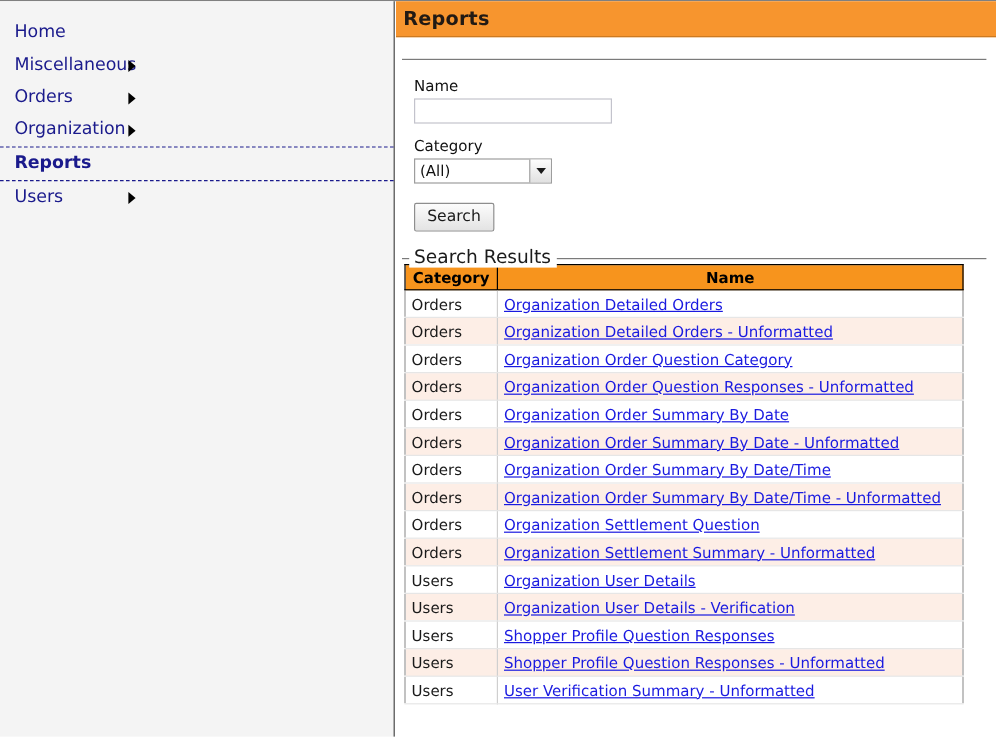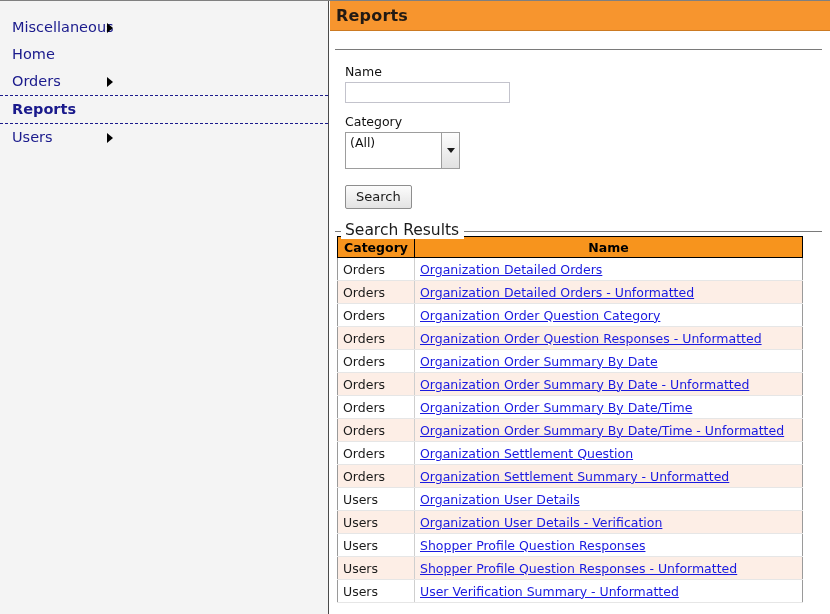--- a/index.html
+++ b/index.html
@@ -110,21 +110,21 @@
     padding: 0 3px;
     color: #111;
     outline: none;
     display: block;
     margin-bottom: 11px;
   }
 
   .select-wrap {
     display: inline-flex;
     align-items: stretch;
-    height: 37px;
+    height: 21px;
     border: 1px solid #9d9d9d;
     background: #ffffff;
     width: 115px;
     margin-bottom: 16px;
   }
   .select-value {
     flex: 1;
     font-size: 12.5px;
     color: #111;
     line-height: 19px;
@@ -207,23 +207,24 @@
     font-size: 12.5px;
     cursor: pointer;
   }
 </style>
 </head>
 <body>
 
 <div id="page">
 
   <div id="sidebar">
+      <div class="nav-item"><span>Home</span></div>
       <div class="nav-item"><span>Miscellaneous</span><span class="nav-arrow"></span></div>
-      <div class="nav-item"><span>Home</span></div>
       <div class="nav-item"><span>Orders</span><span class="nav-arrow"></span></div>
+      <div class="nav-item"><span>Organization</span><span class="nav-arrow"></span></div>
       <div class="nav-item active"><span>Reports</span></div>
       <div class="nav-item"><span>Users</span><span class="nav-arrow"></span></div>
     </div>
 
   <div id="main">
 
     <div id="page-header">
       <span class="title">Reports</span>
     </div>
 

